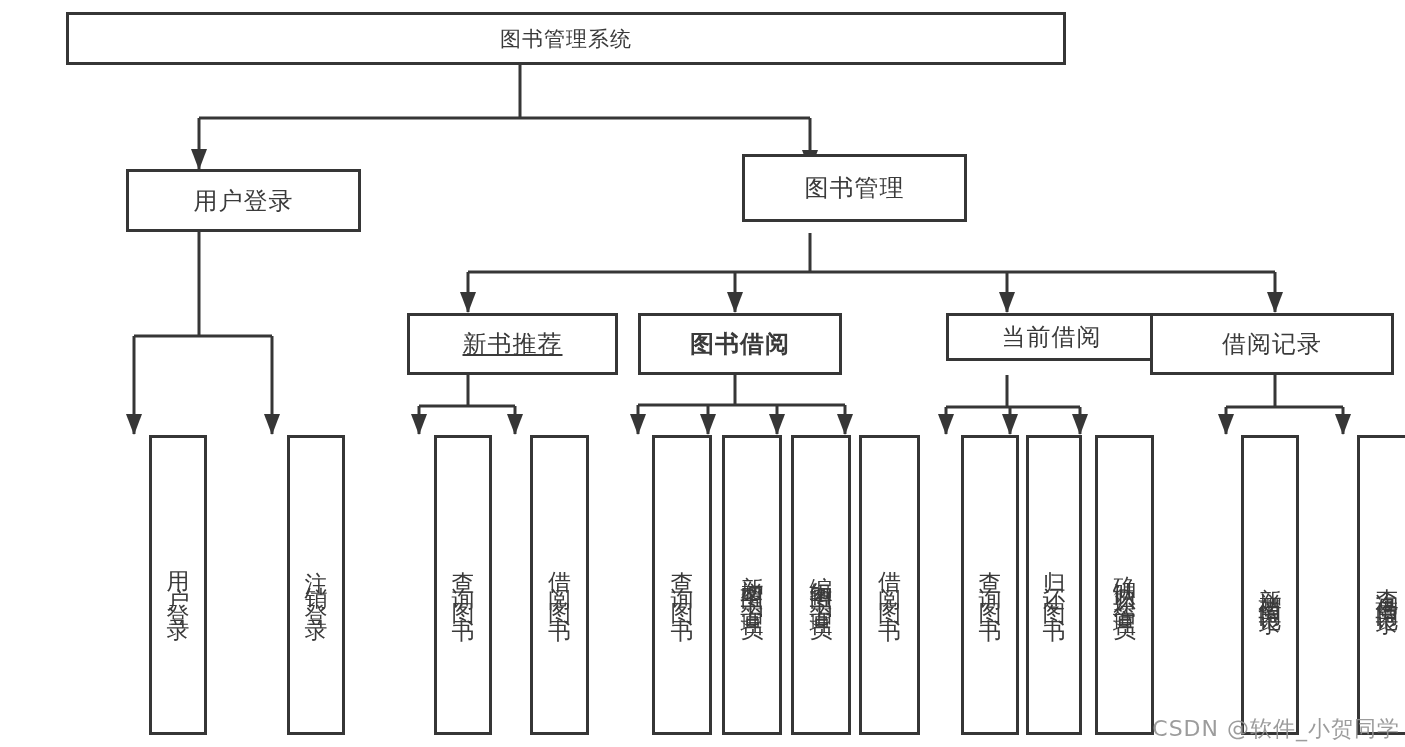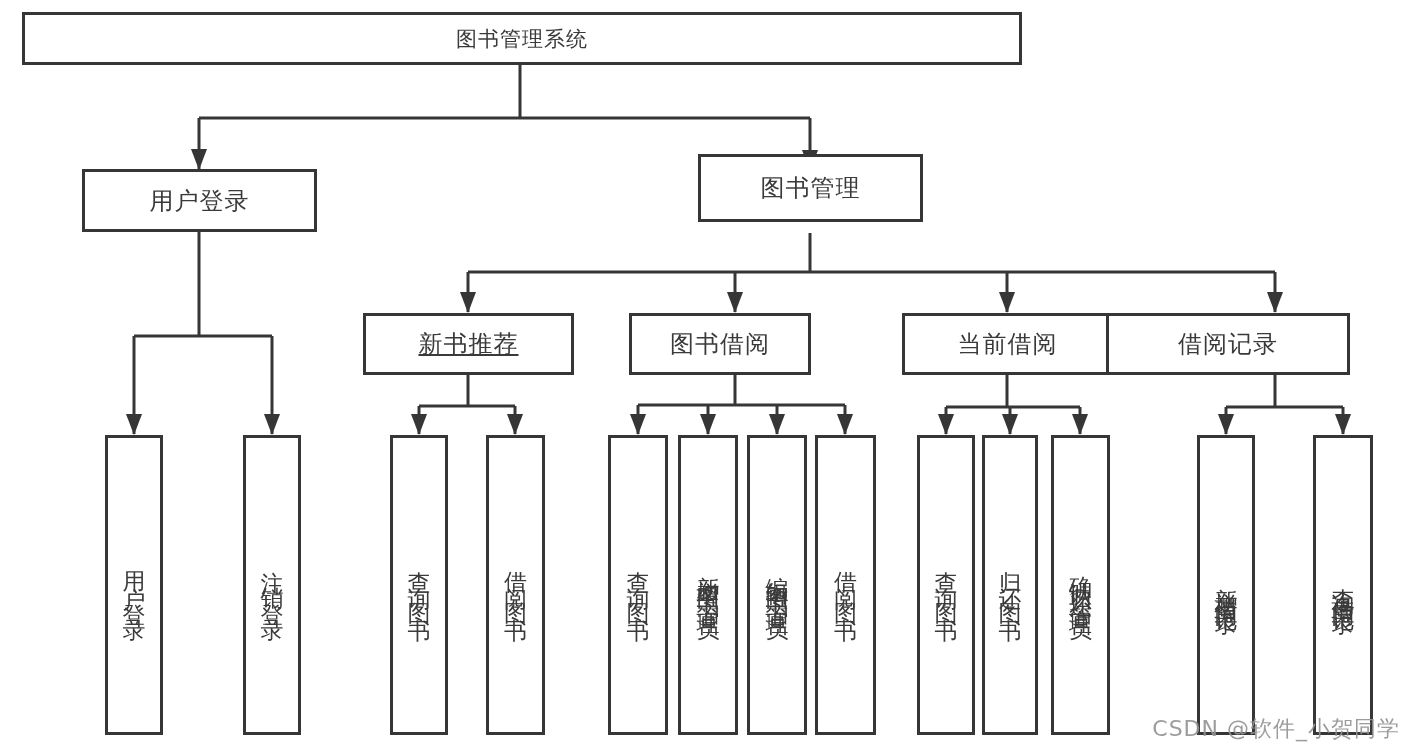--- a/index.html
+++ b/index.html
@@ -19,40 +19,41 @@
   .box {
     position: absolute;
     box-sizing: border-box;
     border: 3px solid #363636;
     background: #ffffff;
     color: #3a3a3a;
     display: flex;
     align-items: center;
     justify-content: center;
     text-align: center;
+    margin-left: 44px;
   }
   .hbox { font-size: 24px; letter-spacing: 1px; }
   .rootbox { font-size: 21px; letter-spacing: 1px; }
   .leaf {
     writing-mode: vertical-rl;
     text-orientation: mixed;
     font-size: 23px;
     line-height: 1;
     white-space: nowrap;
   }
   .ls16 { letter-spacing: 16px; }
   .ls6  { letter-spacing: 6px; }
   .ls5  { letter-spacing: 5px; }
   
   .n-root           { left: 22px;   top: 12px;  width: 1000px; height: 53px; }
   .n-user-login     { left: 82px;   top: 169px; width: 235px;  height: 63px; }
   .n-book-mgmt      { left: 698px;  top: 154px; width: 225px;  height: 68px; }
   .n-new-books      { left: 363px;  top: 313px; width: 211px;  height: 62px; text-decoration: underline; }
-  .n-book-borrow    { left: 629px;  top: 313px; width: 182px;  height: 62px; }
-  .n-current-borrow { left: 902px;  top: 313px; width: 211px;  height: 62px; }
+  .n-book-borrow    { left: 594px;  top: 313px; width: 204px;  height: 62px; font-weight: bold; }
+  .n-current-borrow { left: 902px;  top: 313px; width: 211px;  height: 48px; }
   .n-borrow-records { left: 1106px; top: 313px; width: 244px;  height: 62px; }
   .lf { top: 435px; height: 300px; }
   .lf-user-login { left: 105px;  width: 58px; }
   .lf-logout     { left: 243px;  width: 58px; }
   .lf-nb-query   { left: 390px;  width: 58px; }
   .lf-nb-borrow  { left: 486px;  width: 59px; }
   .lf-bb-query   { left: 608px;  width: 60px; }
   .lf-bb-add     { left: 678px;  width: 60px; }
   .lf-bb-edit    { left: 747px;  width: 60px; }
   .lf-bb-borrow  { left: 815px;  width: 61px; }

